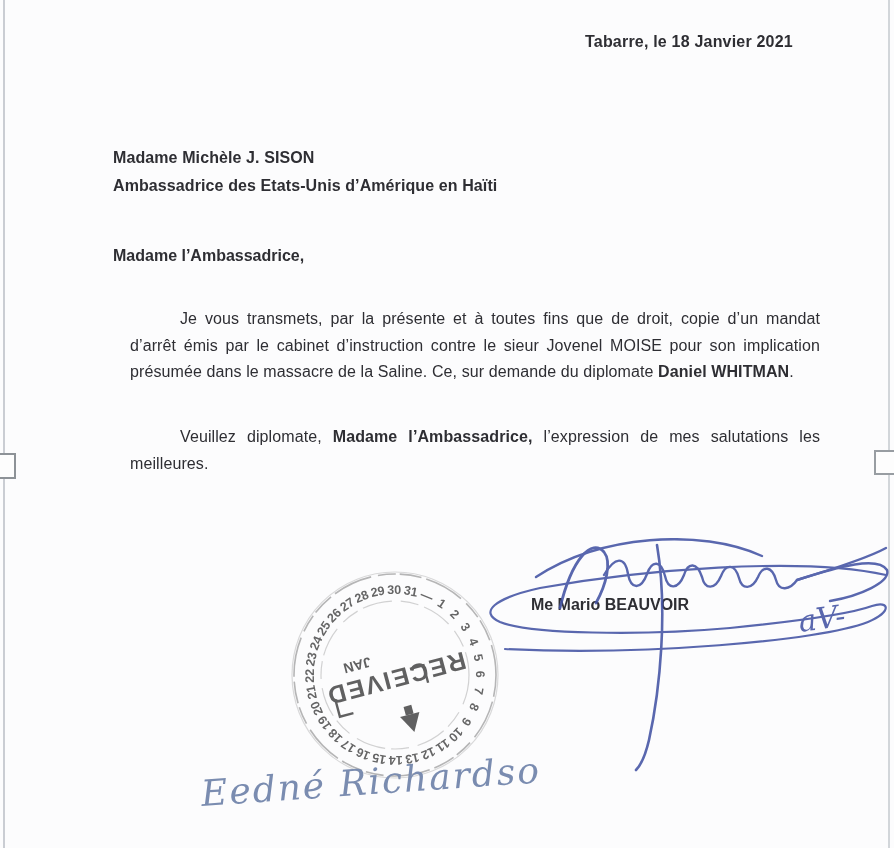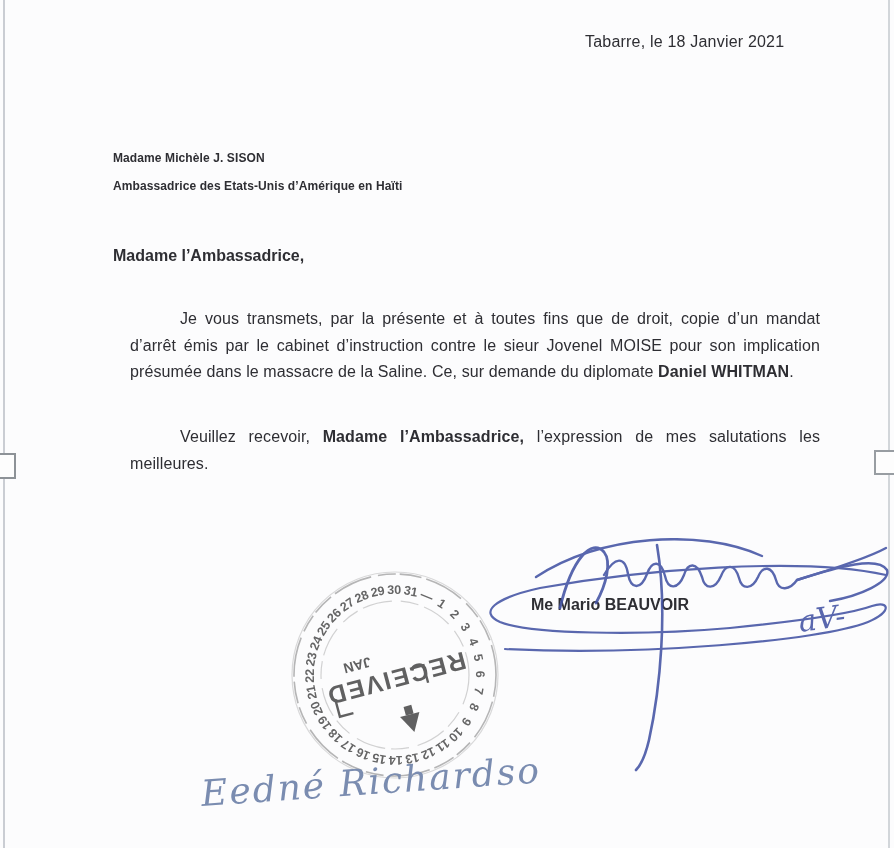--- a/index.html
+++ b/index.html
@@ -15,25 +15,25 @@
     color:#2e2e33;
   }
   
   .edge-left{position:absolute;left:3px;top:0;width:2px;height:848px;background:#b9bec4;opacity:.75;}
   .edge-right{position:absolute;left:888px;top:0;width:2px;height:848px;background:#c7ccd1;opacity:.8;}
   .notch-left{position:absolute;left:0;top:453px;width:14px;height:22px;background:#fdfdfd;border:2px solid #8d9297;border-left:none;}
   .notch-right{position:absolute;left:874px;top:450px;width:18px;height:21px;background:#fdfdfd;border:2px solid #989da2;border-right:none;}
 
   .dateline{
     position:absolute;left:585px;top:33px;
-    font-size:16px;font-weight:400;letter-spacing:.2px;
+    font-size:16px;font-weight:700;letter-spacing:.2px;
   }
   .recipient{
     position:absolute;left:113px;top:144px;
-    font-size:12px;font-weight:700;line-height:28px;letter-spacing:.1px;
+    font-size:16px;font-weight:700;line-height:28px;letter-spacing:.1px;
   }
   .salutation{
     position:absolute;left:113px;top:247px;
     font-size:16px;font-weight:700;
   }
   .body-p{
     position:absolute;left:113px;width:690px;margin:17px;
     font-size:16px;line-height:26.5px;
     text-align:justify;text-indent:50px;
     letter-spacing:.1px;
@@ -65,21 +65,21 @@
 
   <div class="recipient">
     <div>Madame Michèle J. SISON</div>
     <div>Ambassadrice des Etats-Unis d’Amérique en Haïti</div>
   </div>
 
   <div class="salutation">Madame l’Ambassadrice,</div>
 
   <p class="body-p p1"><span>Je vous transmets, par la présente et à toutes fins que de droit, copie d’un mandat d’arrêt émis par le cabinet d’instruction contre le sieur Jovenel MOISE pour son implication présumée dans le massacre de la Saline. Ce, sur demande du diplomate </span><b>Daniel WHITMAN</b><span>.</span></p>
 
-  <p class="body-p p2"><span>Veuillez recevoir, </span><b>Madame l’Ambassadrice,</b><span> l’expression de mes salutations les meilleures.</span></p>
+  <p class="body-p p2"><span>Veuillez diplomate, </span><b>Madame l’Ambassadrice,</b><span> l’expression de mes salutations les meilleures.</span></p>
 
   <div class="sigblock">
     <div>Me Mario BEAUVOIR</div>
   </div>
 
   <svg class="stamp-svg" width="230" height="230" viewBox="-115 -115 230 230">
     <g fill="none" stroke="#4f4f4f">
       <circle r="101" stroke-opacity=".5" stroke-width="1.6" stroke-dasharray="22 5 40 7 18 4"></circle>
       <circle r="103" stroke-opacity=".25" stroke-width="1.2"></circle>
       <circle r="74" stroke-opacity=".3" stroke-width="1.2" stroke-dasharray="30 9 18 6"></circle>

